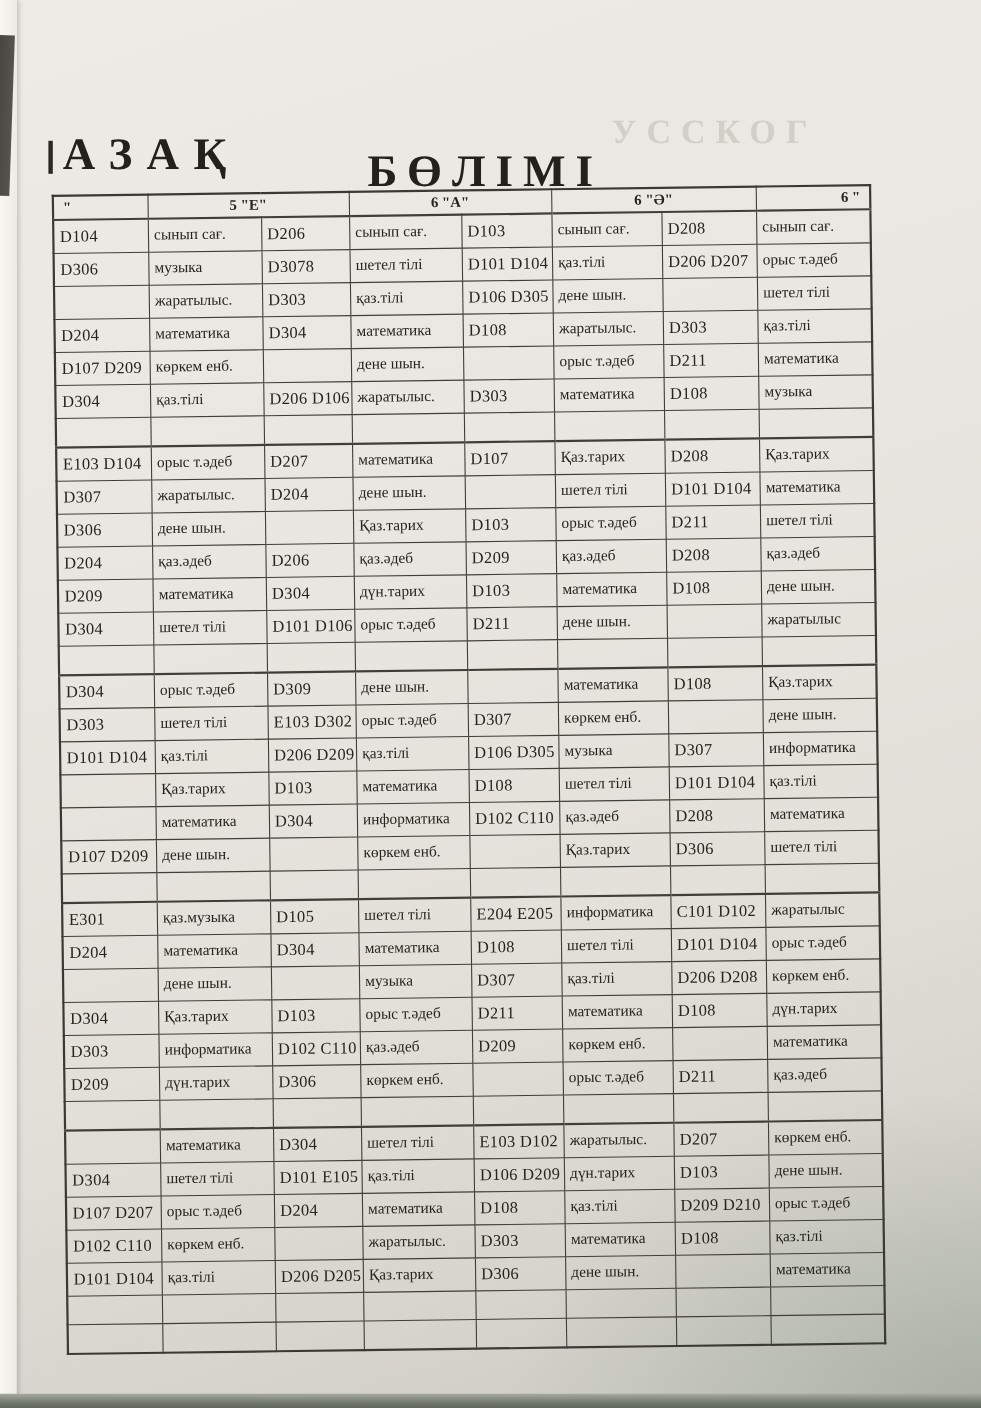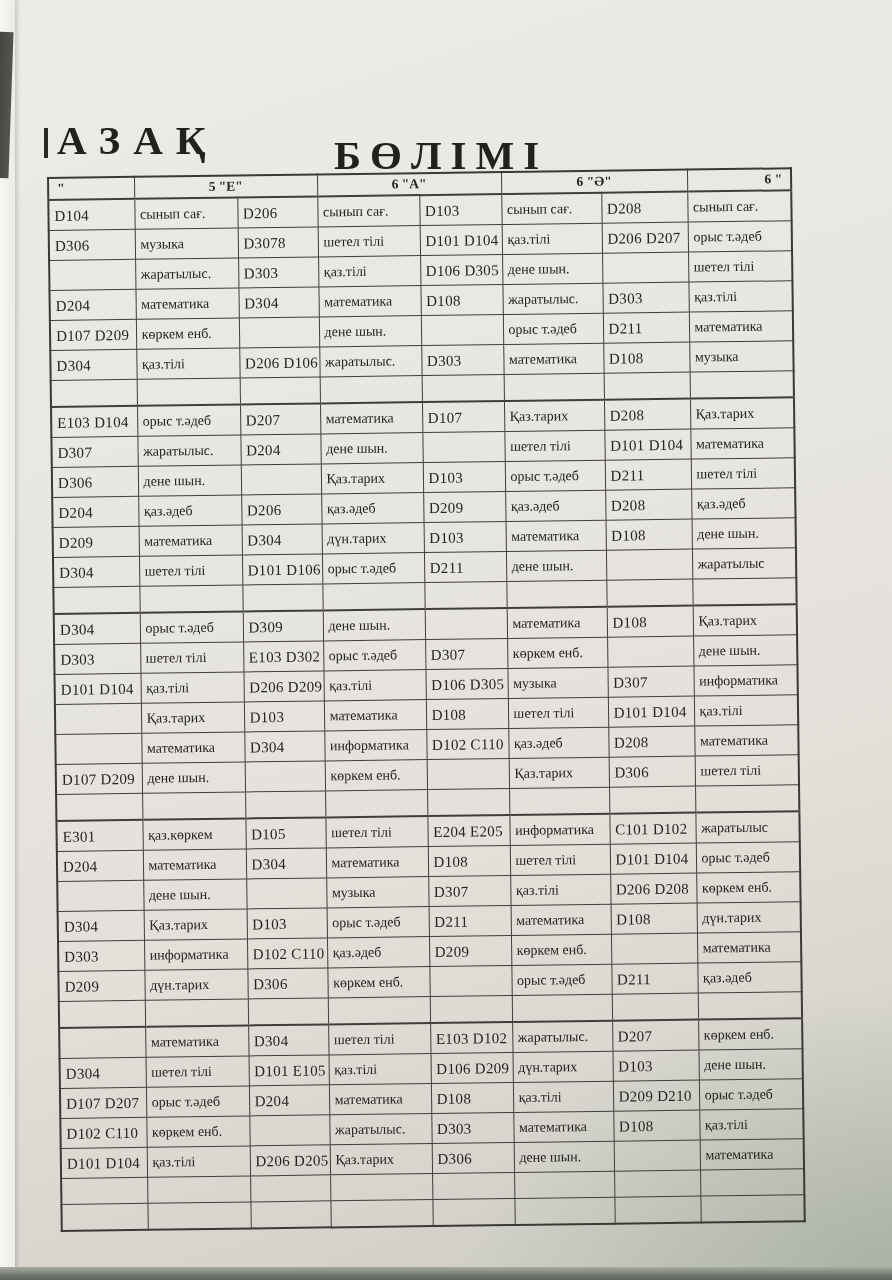--- a/index.html
+++ b/index.html
@@ -88,20 +88,21 @@
   tr.block-start td{border-top-width:2.4px;}
 </style>
 </head>
 <body>
 
 <div class="scene">
   <div class="paper"></div>
   <div class="left-edge"></div>
   <div class="corner-shadow"></div>
 
+  <div class="bleed">УССКОГ</div>
 
   <div class="title-row">
     <span class="title-stub"></span>
     <span class="title-left">АЗАҚ</span>
     <span class="title-right">БӨЛІМІ</span>
   </div>
 
   <div class="table-wrap">
     <table>
       <colgroup>
@@ -329,21 +330,21 @@
             <td class="subject"></td>
             <td class="room"></td>
             <td class="subject"></td>
             <td class="room"></td>
             <td class="subject"></td>
             <td class="room"></td>
             <td class="subject"></td>
           </tr>
           <tr class="block-start">
             <td class="room">E301</td>
-            <td class="subject">қаз.көркем</td>
+            <td class="subject">қаз.музыка</td>
             <td class="room">D105</td>
             <td class="subject">шетел тілі</td>
             <td class="room">E204 E205</td>
             <td class="subject">информатика</td>
             <td class="room">C101 D102</td>
             <td class="subject">жаратылыс</td>
           </tr>
           <tr>
             <td class="room">D204</td>
             <td class="subject">математика</td>

